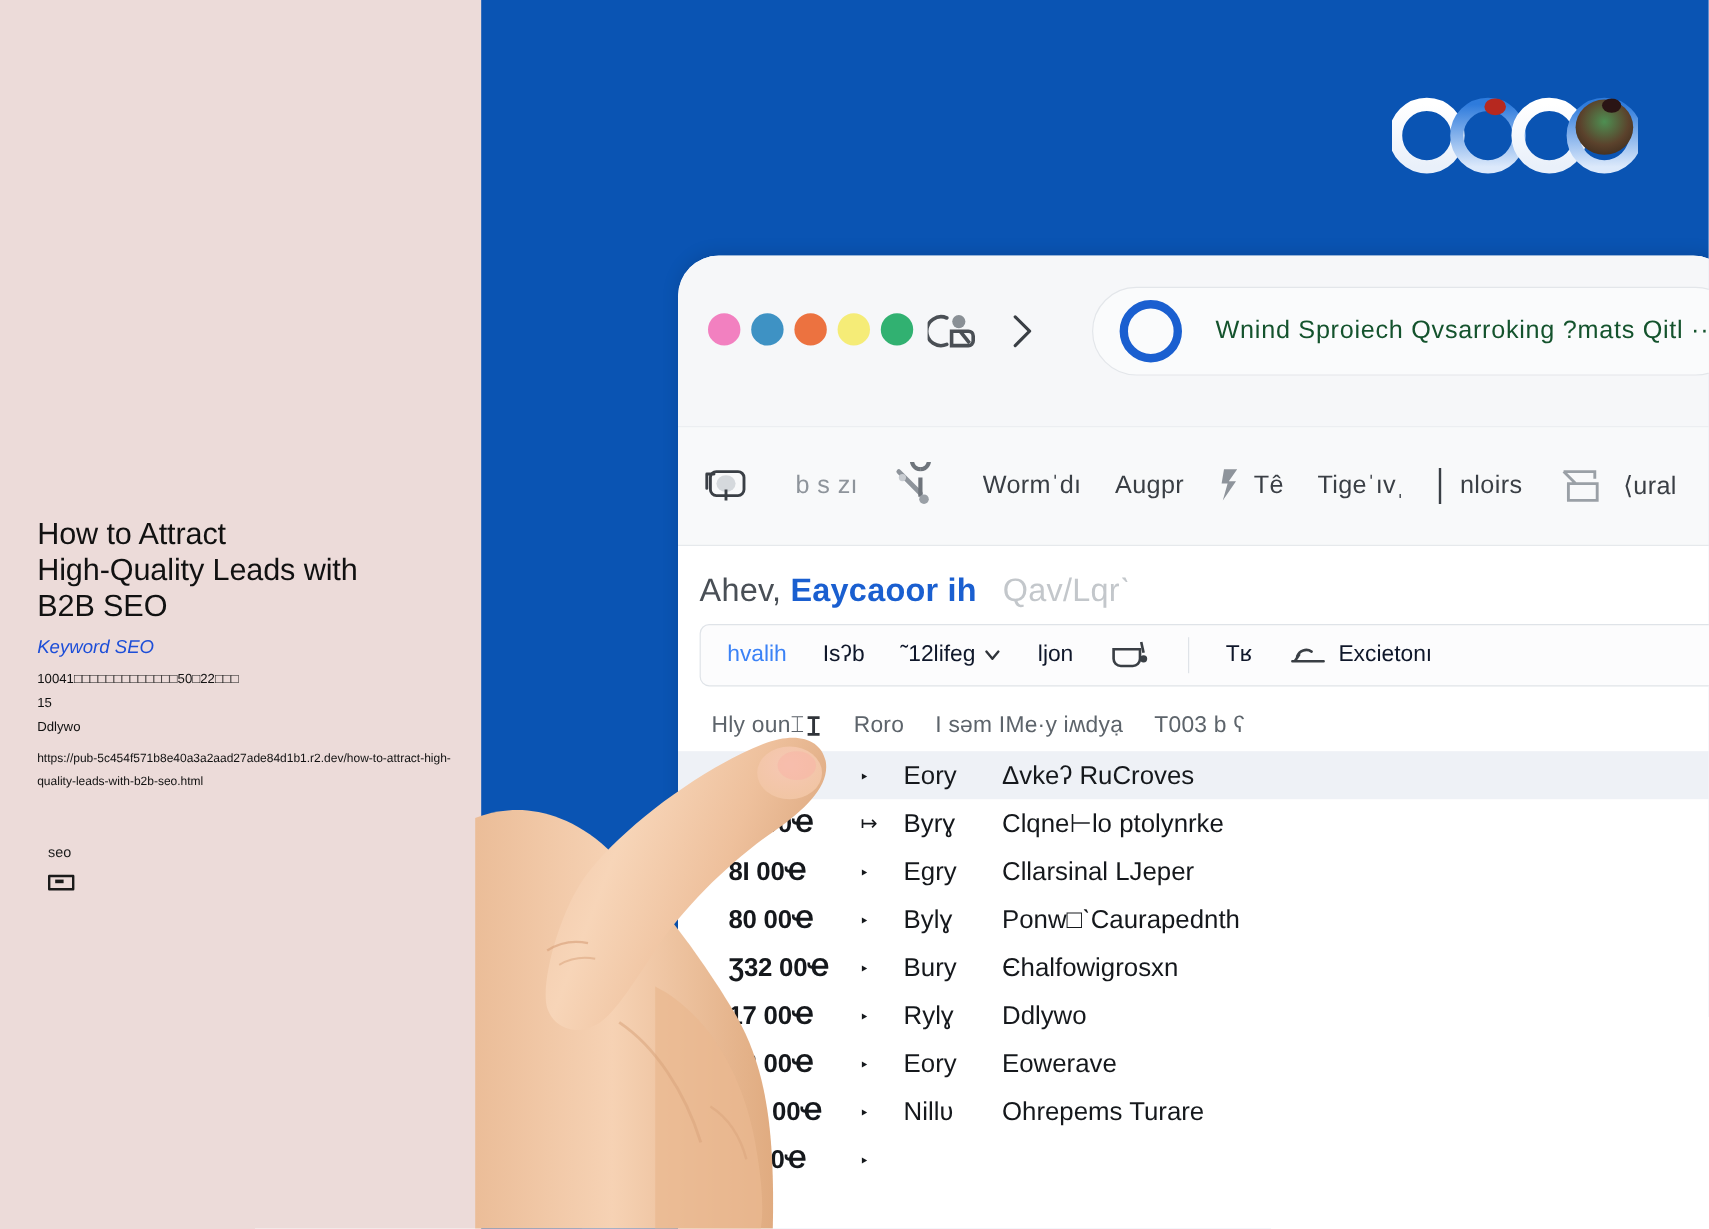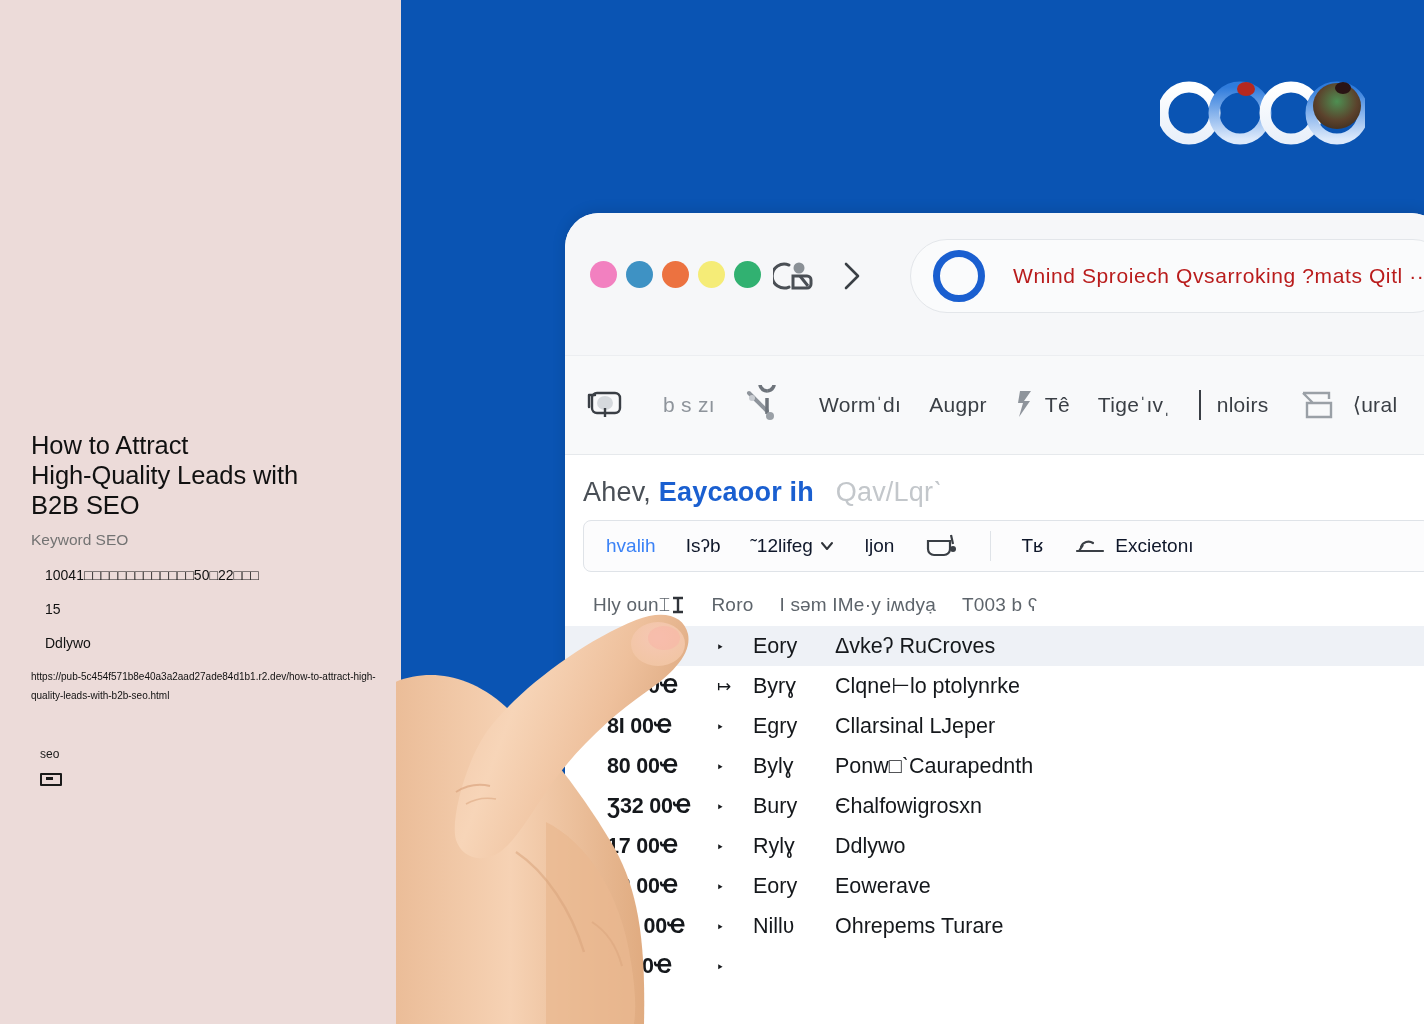--- a/index.html
+++ b/index.html
@@ -41,29 +41,30 @@
     line-height: 30px;
     color: #111111;
     font-weight: 400;
     letter-spacing: -0.1px;
     margin: 0;
     white-space: pre-line;
   }
   #article-subtitle {
     font-size: 15.5px;
     line-height: 22px;
-    color: #737373;
+    color: #1d4ed8;
     margin: 9px 0 0 0;
     font-weight: 400;
+    font-style: italic;
   }
   .meta-line {
-    font-size: 14px;
+    font-size: 11px;
     line-height: 20px;
     color: #111111;
-    margin: 14px;
+    margin: 0;
     white-space: nowrap;
   }
   #meta-block { margin-top: 5px; }
   #article-url {
     font-size: 10px;
     line-height: 19px;
     color: #111111;
     margin: 7px 0 0 0;
     width: 350px;
     word-break: break-all;
@@ -161,21 +162,21 @@
   #omnibox-ring {
     width: 52px; height: 52px;
     border-radius: 50%;
     border: 7px solid #1a5fd0;
     box-sizing: border-box;
     flex: 0 0 auto;
   }
   #omnibox-text {
     margin-left: 28px;
     font-size: 21px;
-    color: #b91c1c;
+    color: #14532d;
     white-space: nowrap;
     letter-spacing: 0.6px;
   }
 
   
   #toolbar {
     position: relative;
     height: 98px;
     background: #f8f9fa;
     border-top: 1px solid #eceef1;

